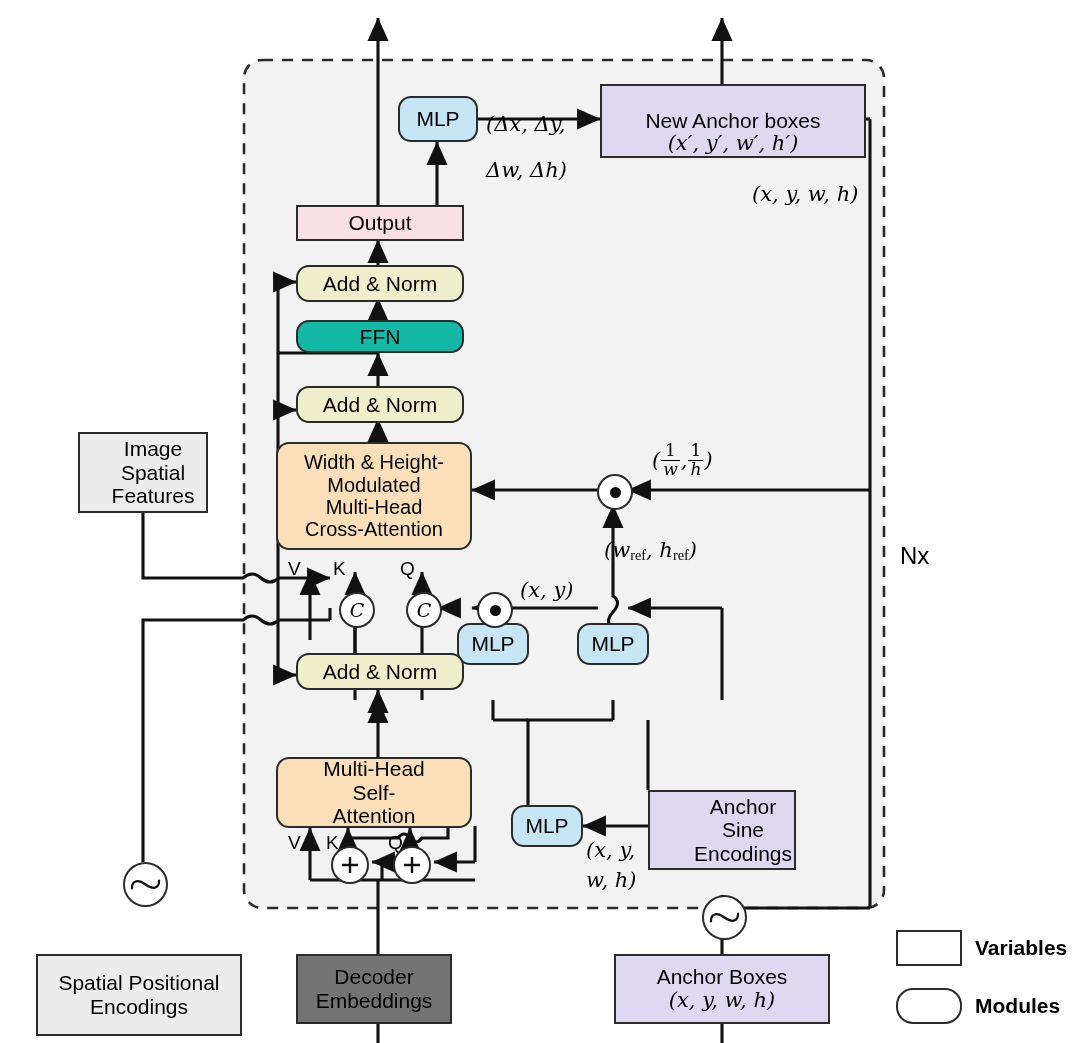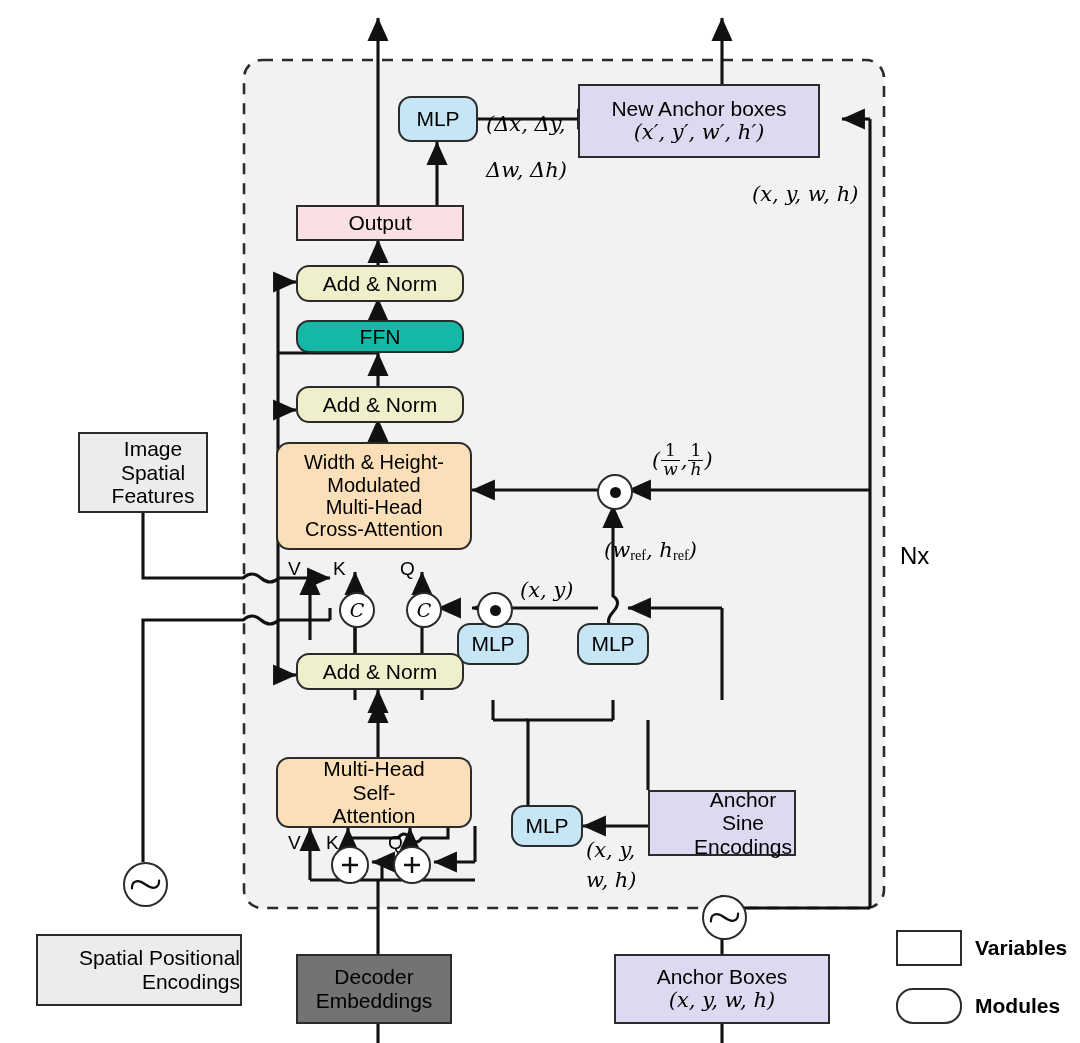--- a/index.html
+++ b/index.html
@@ -143,21 +143,21 @@
       <path d="M613,720 L613,700"></path>
 
       <path d="M648,790 L648,720"></path>
     </g>
   </svg>
 
   <div class="box rounded mlp" style="left:398px;top:96px;width:80px;height:46px;background:#c6e5f5;">
     <span>MLP</span>
   </div>
 
-  <div class="box" style="left:578px;top:84px;width:242px;height:74px;background:#ded9f0;">
+  <div class="box" style="left:600px;top:84px;width:266px;height:74px;background:#ded9f0;justify-content:flex-end;">
     <span>New Anchor boxes</span>
     <span class="math">(x′, y′, w′, h′)</span>
   </div>
 
   <div class="box" style="left:296px;top:205px;width:168px;height:36px;background:#fadfe4;">
     <span>Output</span>
   </div>
 
   <div class="box rounded" style="left:296px;top:265px;width:168px;height:37px;background:#eff0cb;">
     <span>Add &amp; Norm</span>
@@ -199,26 +199,26 @@
   <div class="box rounded" style="left:276px;top:757px;width:196px;height:71px;background:#fadfb8;">
     <span>Multi-Head</span>
     <span>Self-</span>
     <span>Attention</span>
   </div>
 
   <div class="box rounded mlp" style="left:511px;top:805px;width:72px;height:42px;background:#c6e5f5;">
     <span>MLP</span>
   </div>
 
-  <div class="box" style="left:648px;top:790px;width:148px;height:66px;background:#ded9f0;padding-left:42px;">
+  <div class="box" style="left:648px;top:790px;width:148px;height:80px;background:#ded9f0;padding-left:42px;">
     <span>Anchor Sine</span>
     <span>Encodings</span>
   </div>
 
-  <div class="box" style="left:36px;top:934px;width:206px;height:72px;background:#ececec;align-items:flex-end;">
+  <div class="box" style="left:36px;top:954px;width:206px;height:82px;background:#ececec;">
     <span>Spatial Positional</span>
     <span>Encodings</span>
   </div>
 
   <div class="box" style="left:296px;top:954px;width:156px;height:70px;background:#737373;">
     <span>Decoder</span>
     <span>Embeddings</span>
   </div>
 
   <div class="box" style="left:614px;top:954px;width:216px;height:70px;background:#ded9f0;">

